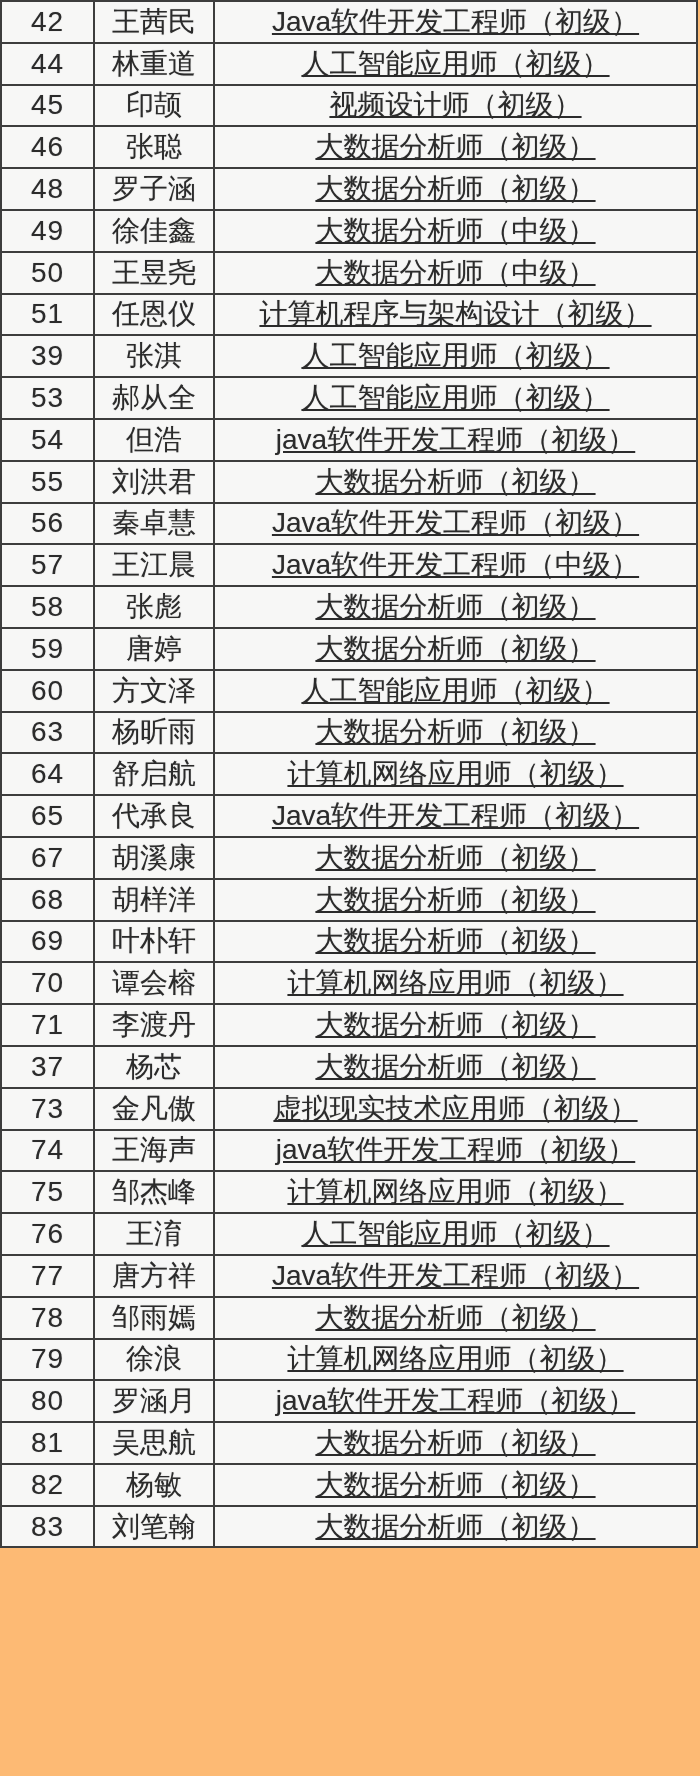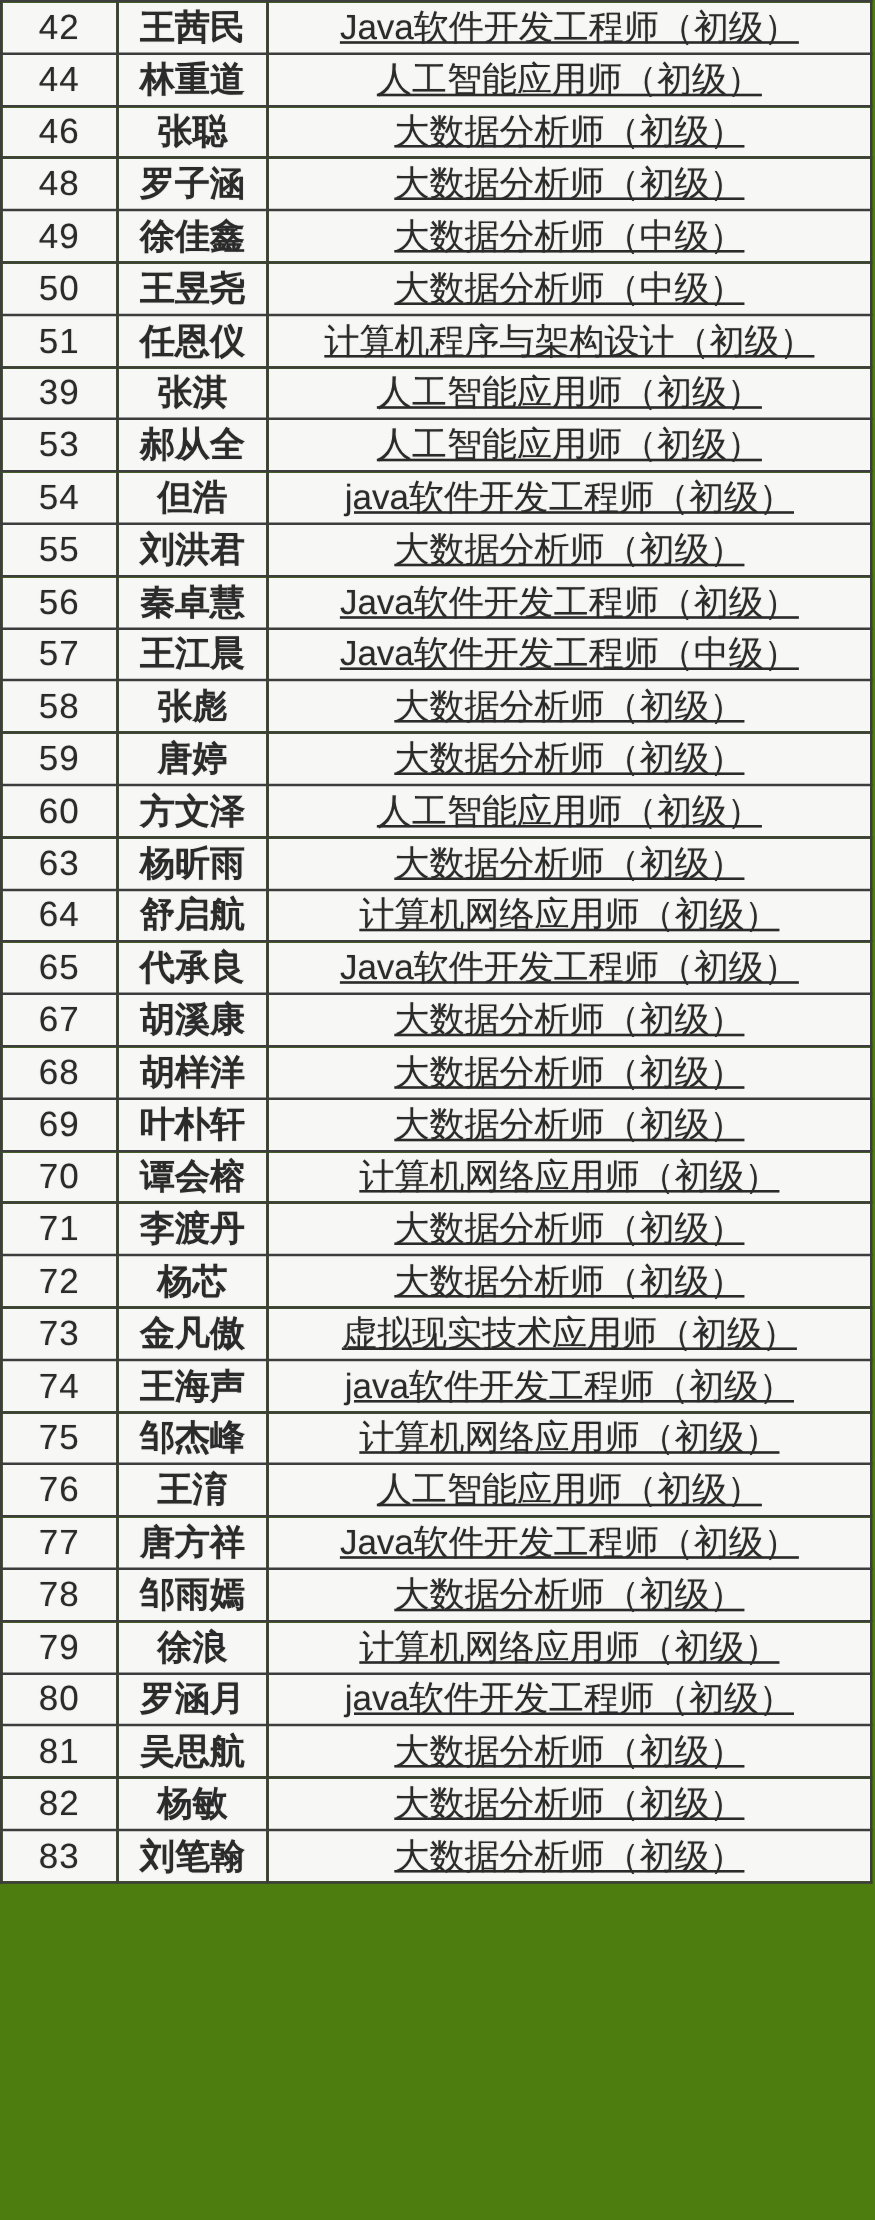--- a/index.html
+++ b/index.html
@@ -6,21 +6,21 @@
     margin: 0;
     padding: 0;
     background: #f2f2f1;
     font-family: "Liberation Sans", "DejaVu Sans", sans-serif;
   }
   .page {
     position: relative;
     width: 700px;
     height: 1776px;
     overflow: hidden;
-    background: #4d7c0f;
+    background: #fdba74;
   }
   table.cert-table {
     border-collapse: collapse;
     table-layout: fixed;
     width: 698px;
     margin-left: 0px;
   }
   table.cert-table td {
     border: 2.5px solid #3d3d3d;
     background: #f7f7f6;
@@ -28,21 +28,21 @@
     padding: 0;
     text-align: center;
     vertical-align: middle;
     font-size: 28px;
     color: #2b2b2b;
     white-space: nowrap;
     overflow: hidden;
     text-shadow: 0 0 1px rgba(60,60,60,0.35); 
   }
   td.col-no   { width: 91px;  letter-spacing: 1px; }
-  td.col-name { width: 118px; font-weight: bold; }
+  td.col-name { width: 118px; }
   td.col-cert { width: auto; text-decoration: underline; }
 </style>
 </head>
 <body>
 
 <div class="page">
   <table class="cert-table">
     <tbody>
   <tr>
     <td class="col-no">42</td>
@@ -50,20 +50,25 @@
     <td class="col-cert">Java软件开发工程师（初级）</td>
   </tr>
 
 
   <tr>
     <td class="col-no">44</td>
     <td class="col-name">林重道</td>
     <td class="col-cert">人工智能应用师（初级）</td>
   </tr>
 
+  <tr>
+    <td class="col-no">45</td>
+    <td class="col-name">印颉</td>
+    <td class="col-cert">视频设计师（初级）</td>
+  </tr>
 
   <tr>
     <td class="col-no">46</td>
     <td class="col-name">张聪</td>
     <td class="col-cert">大数据分析师（初级）</td>
   </tr>
 
 
   <tr>
     <td class="col-no">48</td>
@@ -188,21 +193,21 @@
     <td class="col-cert">计算机网络应用师（初级）</td>
   </tr>
 
   <tr>
     <td class="col-no">71</td>
     <td class="col-name">李渡丹</td>
     <td class="col-cert">大数据分析师（初级）</td>
   </tr>
 
   <tr>
-    <td class="col-no">72</td>
+    <td class="col-no">37</td>
     <td class="col-name">杨芯</td>
     <td class="col-cert">大数据分析师（初级）</td>
   </tr>
 
   <tr>
     <td class="col-no">73</td>
     <td class="col-name">金凡傲</td>
     <td class="col-cert">虚拟现实技术应用师（初级）</td>
   </tr>
 

